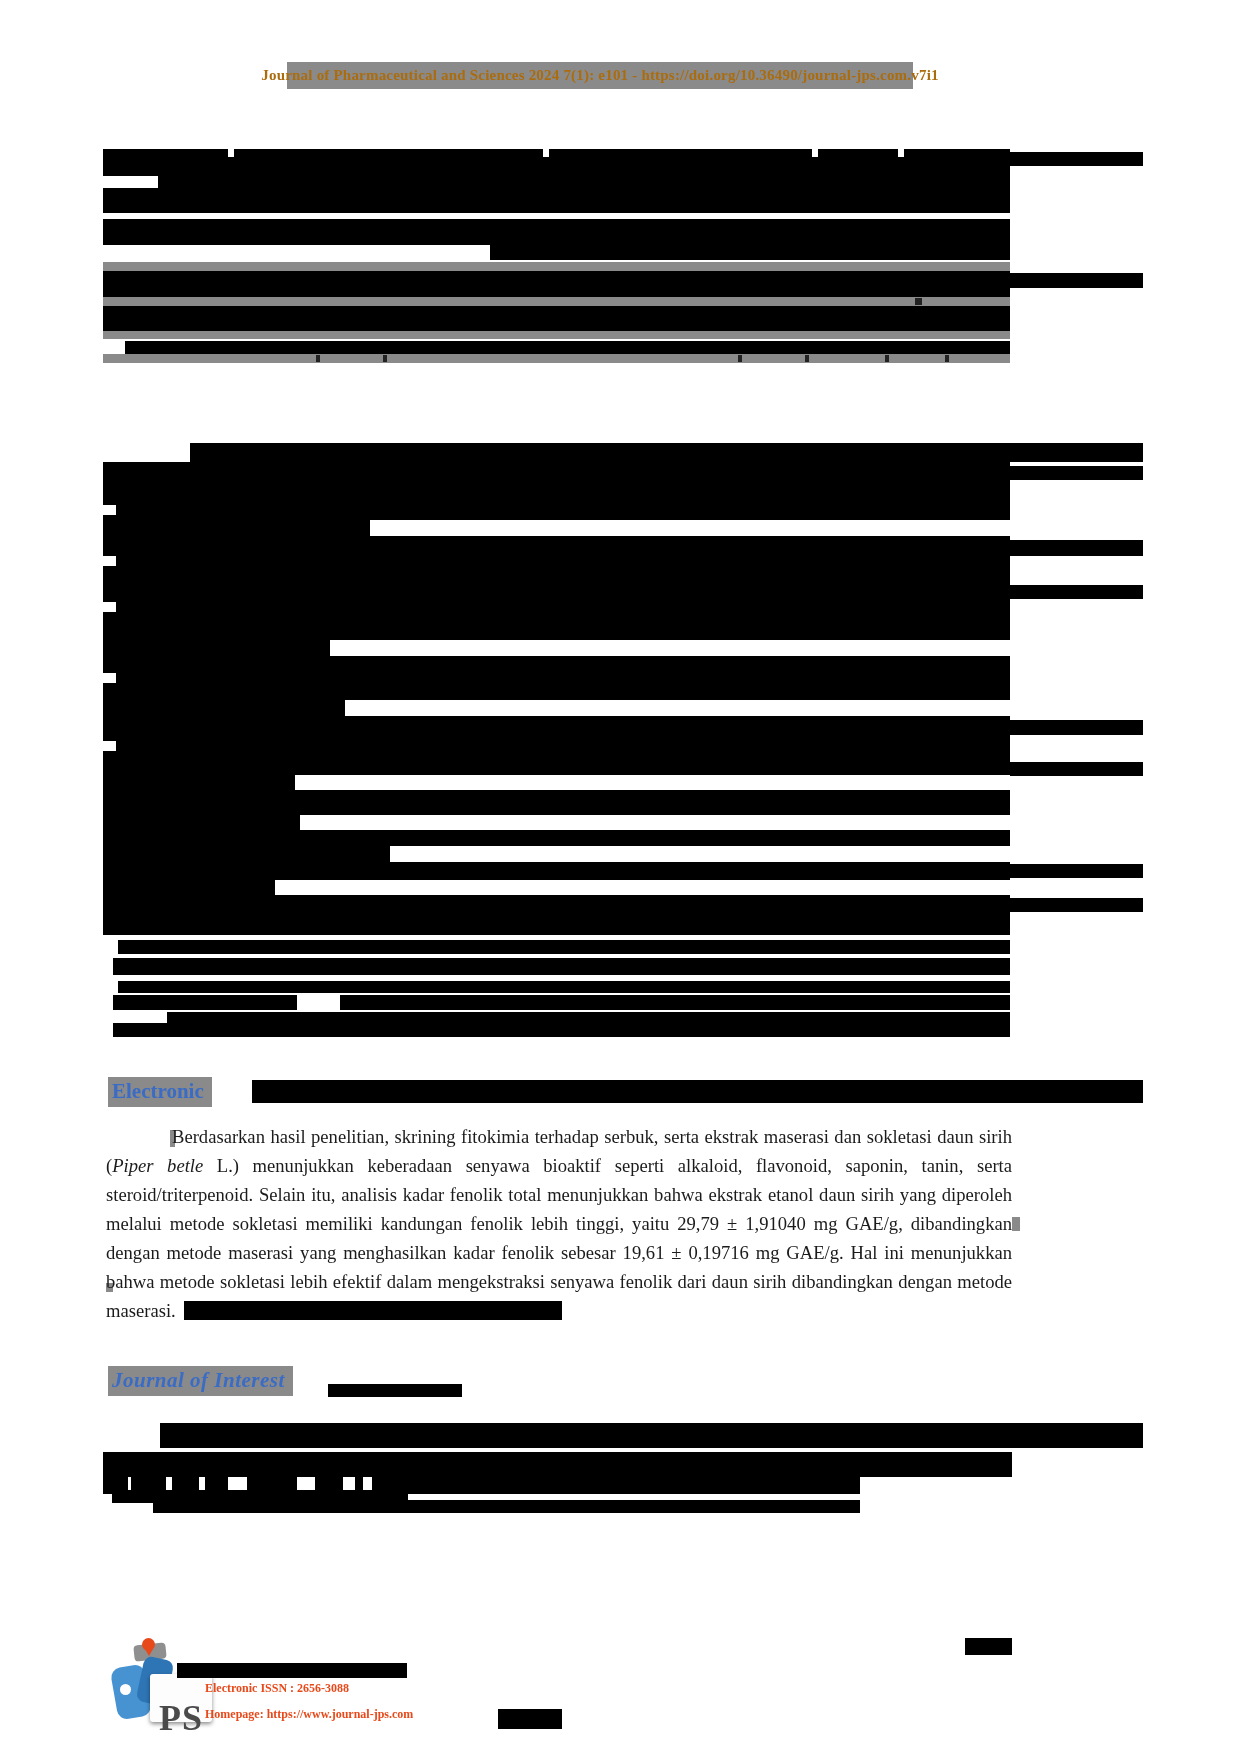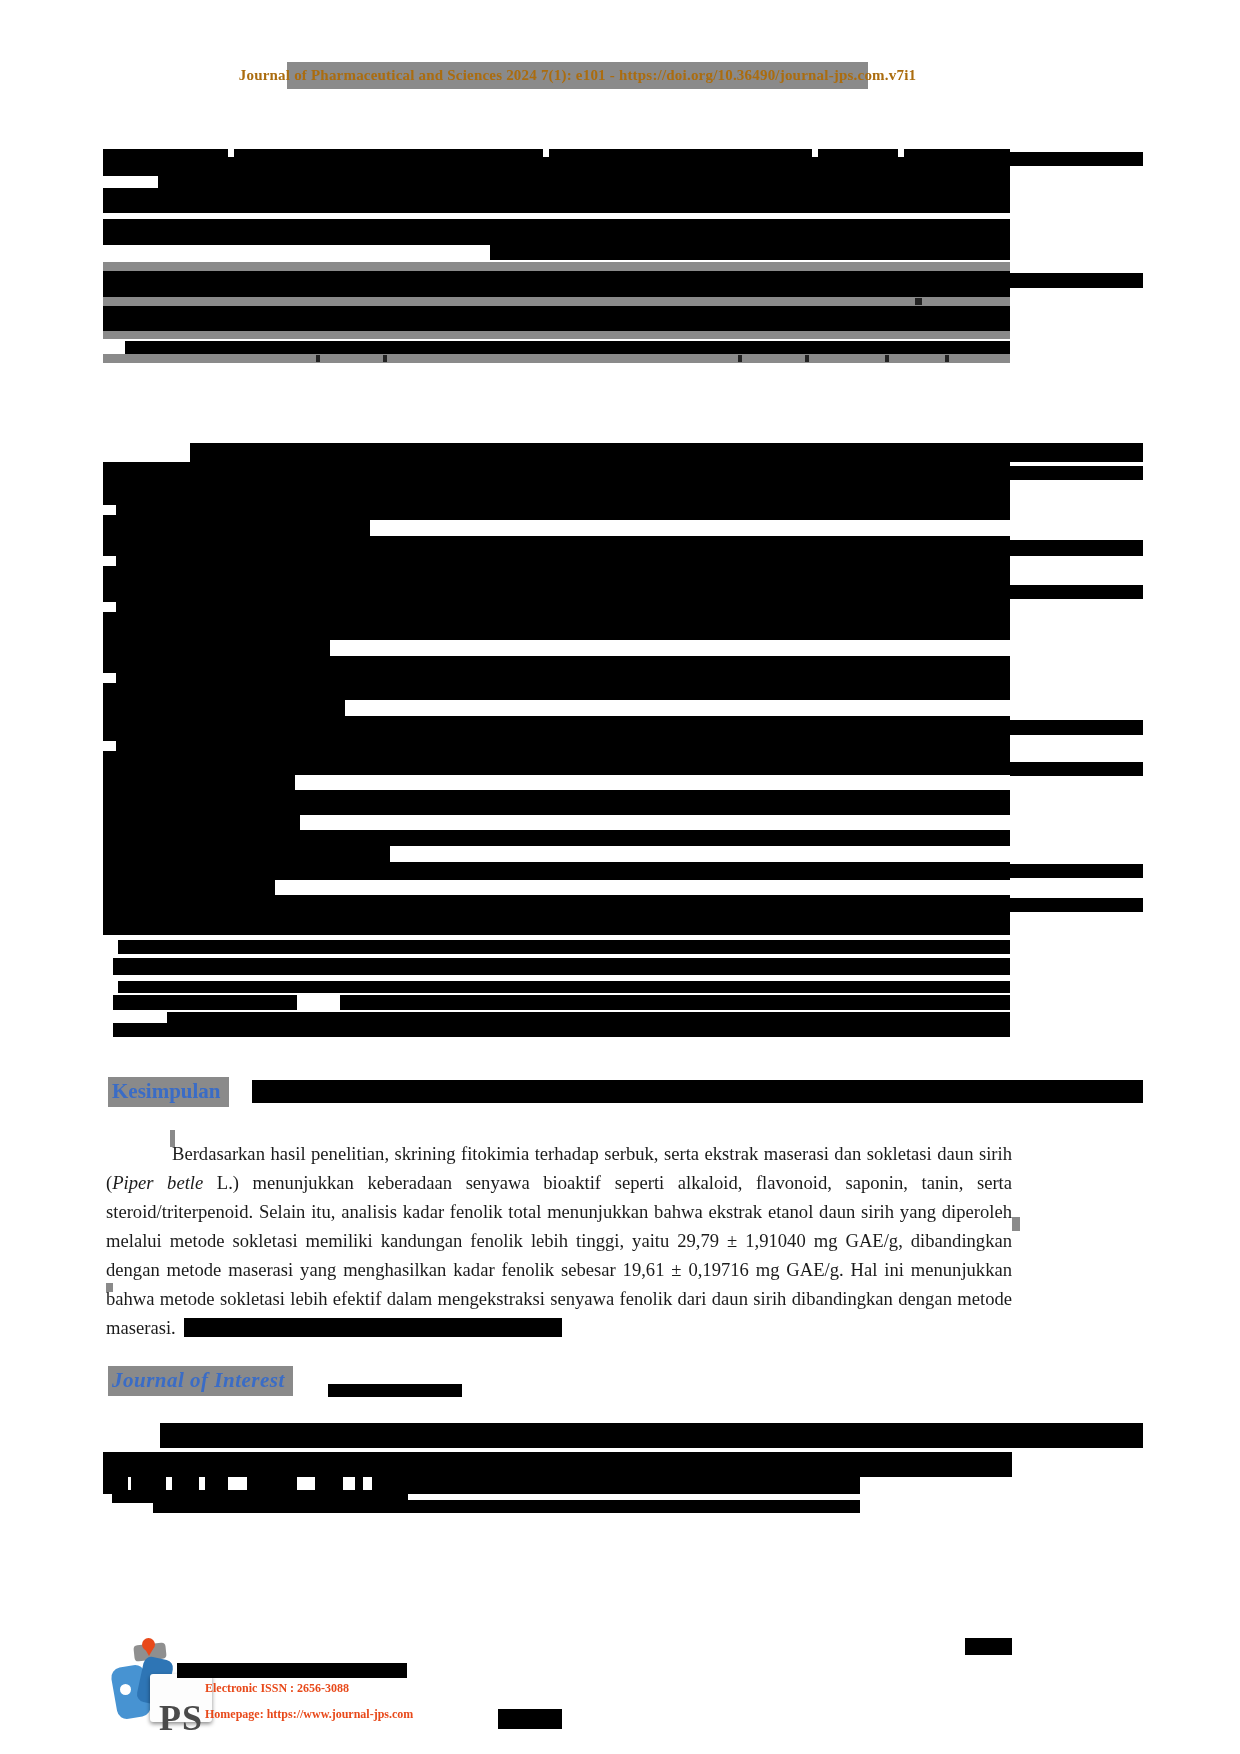--- a/index.html
+++ b/index.html
@@ -12,32 +12,32 @@
   }
   *{margin:0;padding:0;box-sizing:border-box;}
   html,body{background:#ffffff;}
   body{width:1240px;height:1754px;position:relative;overflow:hidden;
        font-family:"Liberation Serif","DejaVu Serif",serif;color:var(--body-ink);}
   .page{position:absolute;inset:0;background:#fff;}
   .r{position:absolute;background:var(--redaction-black);}
   .g{position:absolute;background:var(--highlight-gray);}
   .wn{position:absolute;background:#ffffff;}
   .tick{position:absolute;background:#222;}
-  .header-bar{position:absolute;left:287px;top:62px;width:581px;height:27px;
+  .header-bar{position:absolute;left:287px;top:62px;width:626px;height:27px;
       background:var(--highlight-gray);display:flex;align-items:center;justify-content:center;}
   .header-bar span{font-size:15px;font-weight:bold;color:var(--header-orange);
       white-space:nowrap;letter-spacing:.2px;}
   .section-heading{position:absolute;left:108px;}
   .section-heading .hl{display:inline-block;background:var(--highlight-gray);
       color:var(--accent-blue);font-weight:bold;font-size:21px;line-height:26px;
       padding:1px 8px 3px 4px;}
   .section-heading.it .hl{font-style:italic;letter-spacing:.5px;}
   .body-text{position:absolute;left:106px;top:1122px;width:906px;
       font-size:18.6px;line-height:29px;text-align:justify;text-indent:66px;
-      color:var(--body-ink);margin-top:17px;}
+      color:var(--body-ink);}
   .inline-redact{display:inline-block;width:378px;height:19px;background:var(--redaction-black);
       vertical-align:-3px;margin-left:8px;}
   
   .logo{position:absolute;left:106px;top:1636px;width:100px;height:95px;}
   .logo .blob1{position:absolute;left:8px;top:30px;width:34px;height:52px;background:#4793d2;
       border-radius:10px;transform:rotate(-10deg);}
   .logo .blob2{position:absolute;left:34px;top:22px;width:30px;height:46px;background:#2e75b5;
       border-radius:8px;transform:rotate(12deg);}
   .logo .graycap{position:absolute;left:28px;top:8px;width:32px;height:16px;background:#8f8f8f;
       border-radius:4px;transform:rotate(-6deg);}
@@ -118,21 +118,21 @@
 
   <div class="r" style="left:118px;top:940px;width:892px;height:14px"></div>
   <div class="r" style="left:113px;top:958px;width:897px;height:17px"></div>
   <div class="r" style="left:118px;top:981px;width:892px;height:12px"></div>
   <div class="r" style="left:113px;top:995px;width:184px;height:15px"></div>
   <div class="r" style="left:340px;top:995px;width:670px;height:15px"></div>
   <div class="r" style="left:167px;top:1012px;width:843px;height:11px"></div>
   <div class="r" style="left:113px;top:1023px;width:897px;height:14px"></div>
 
   <div class="section-heading" style="top:1077px">
-    <span class="hl">Kesimpulan</span>
+    <span class="hl">Electronic</span>
   </div>
   <div class="r" style="left:252px;top:1080px;width:891px;height:23px"></div>
 
   <div class="g" style="left:170px;top:1130px;width:5px;height:17px"></div>
   <div class="g" style="left:1012px;top:1217px;width:8px;height:14px"></div>
   <div class="g" style="left:106px;top:1283px;width:7px;height:9px"></div>
 
   <p class="body-text"><span>Berdasarkan hasil penelitian, skrining fitokimia terhadap serbuk, serta ekstrak maserasi dan sokletasi daun sirih (</span><i>Piper betle</i><span> L.) menunjukkan keberadaan senyawa bioaktif seperti alkaloid, flavonoid, saponin, tanin, serta steroid/triterpenoid. Selain itu, analisis kadar fenolik total menunjukkan bahwa ekstrak etanol daun sirih yang diperoleh melalui metode sokletasi memiliki kandungan fenolik lebih tinggi, yaitu 29,79 ± 1,91040 mg GAE/g, dibandingkan dengan metode maserasi yang menghasilkan kadar fenolik sebesar 19,61 ± 0,19716 mg GAE/g. Hal ini menunjukkan bahwa metode sokletasi lebih efektif dalam mengekstraksi senyawa fenolik dari daun sirih dibandingkan dengan metode maserasi.</span><span class="inline-redact"></span></p>
 
   <div class="section-heading it" style="top:1366px">

